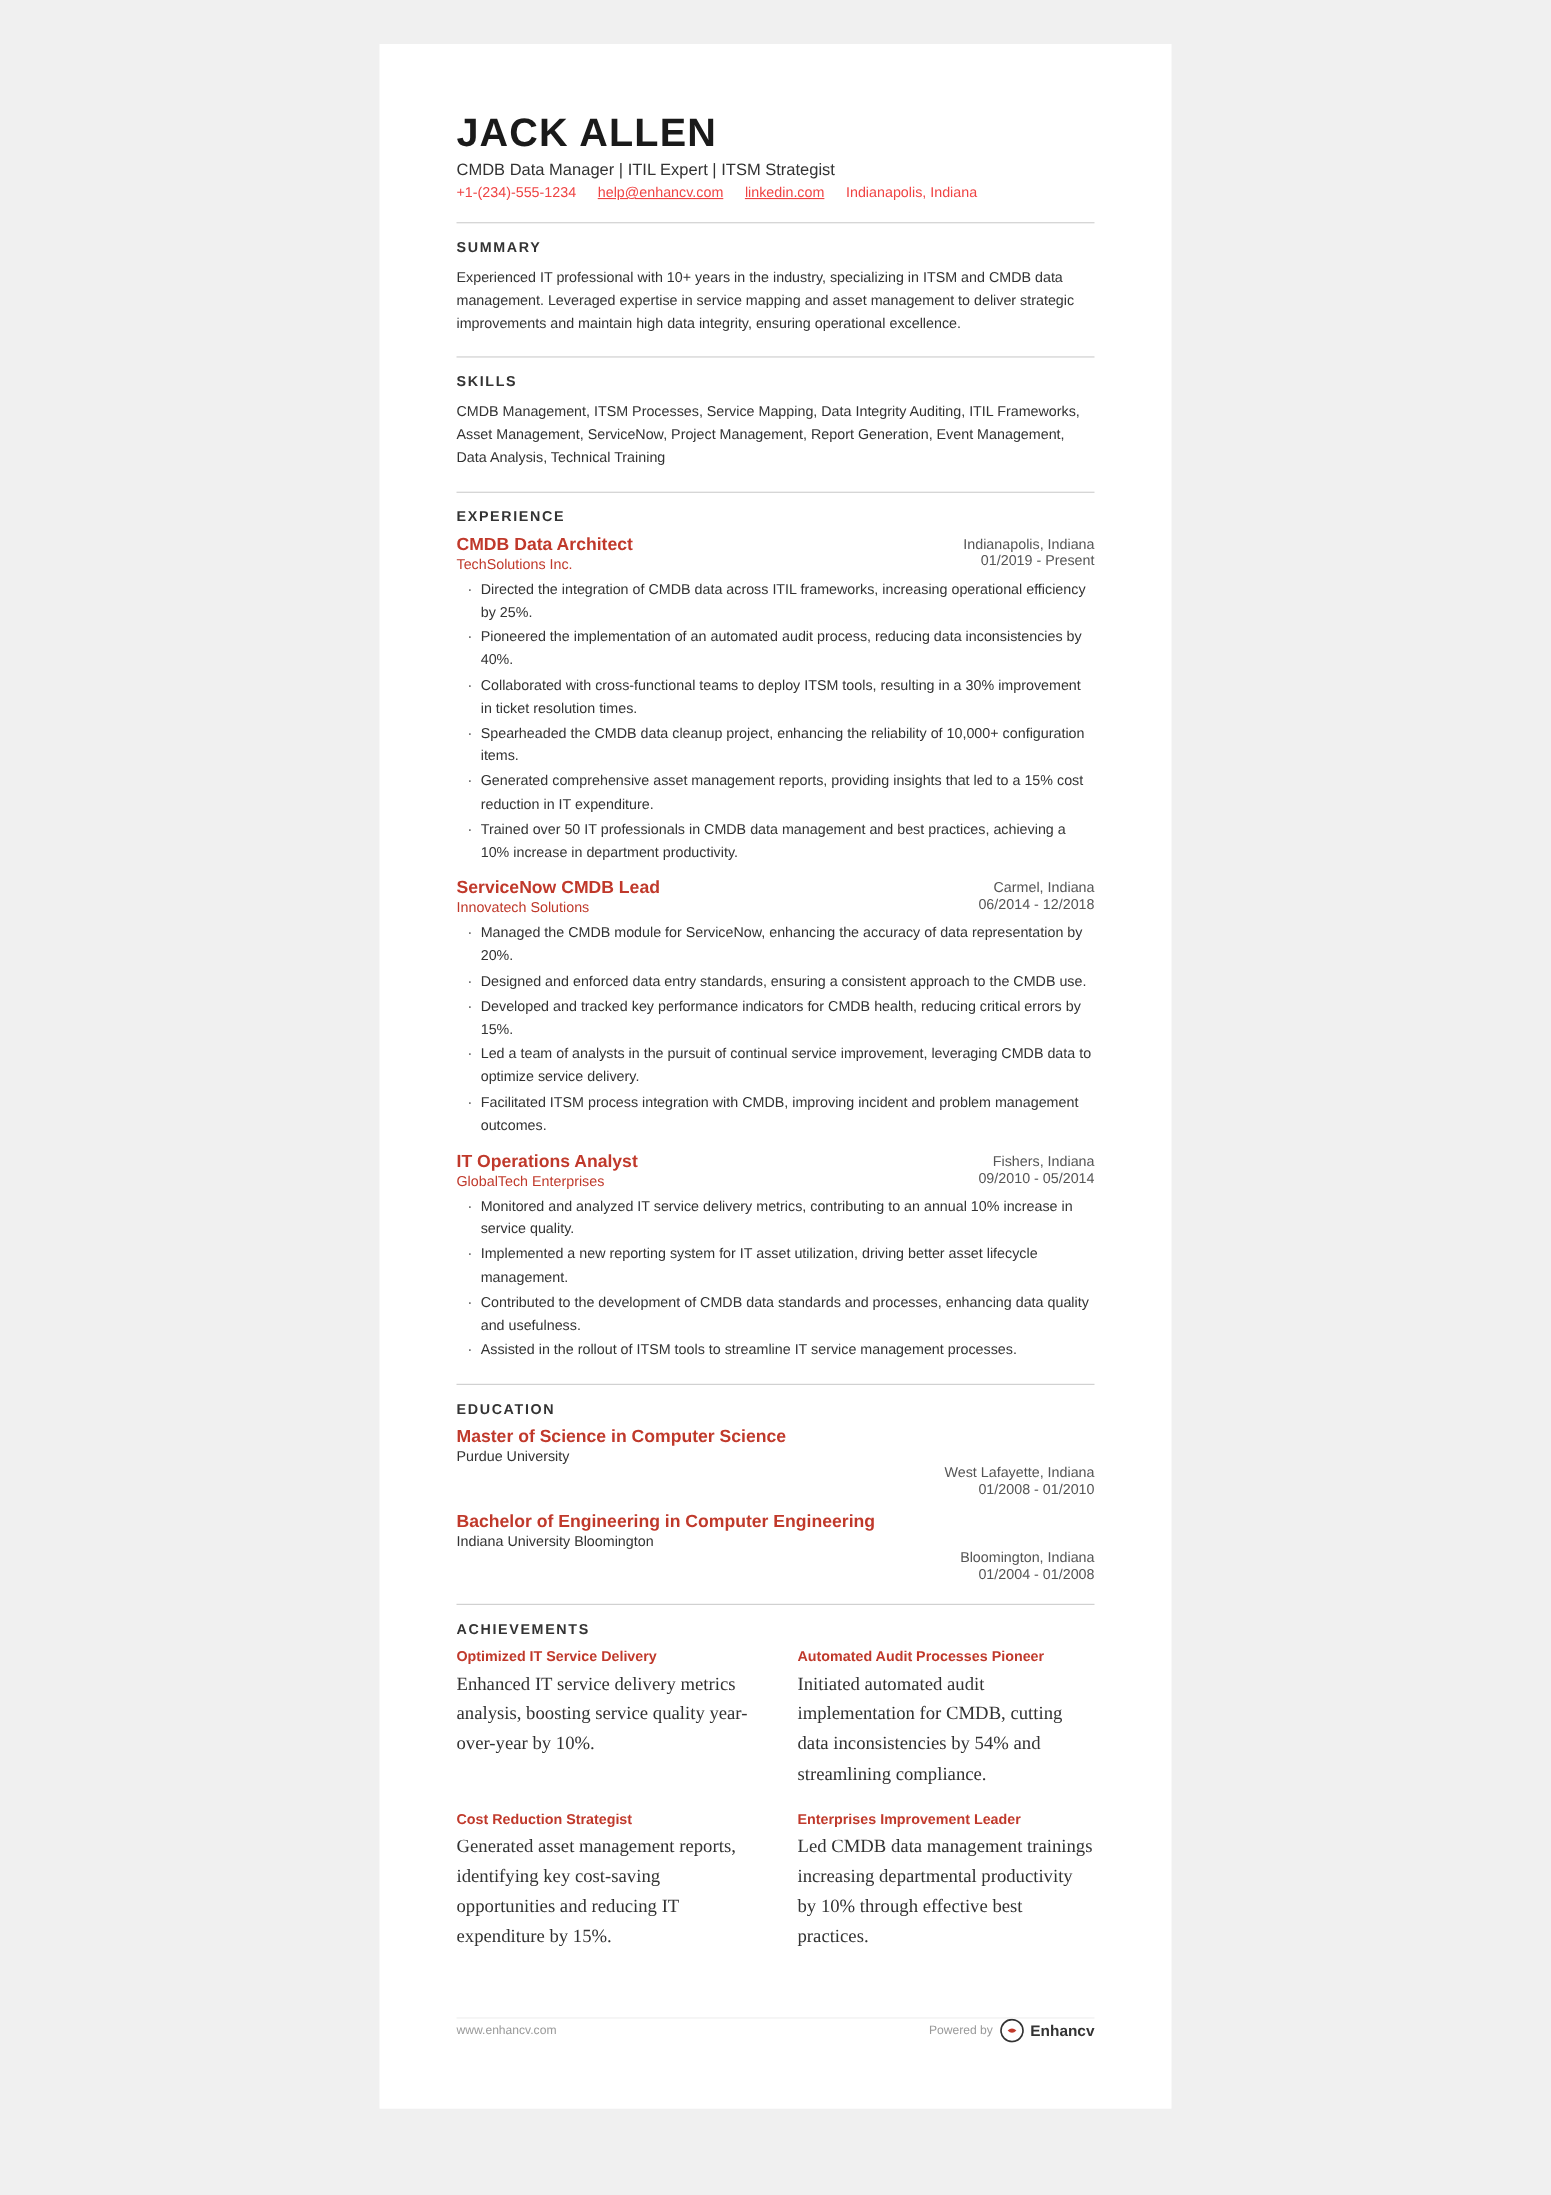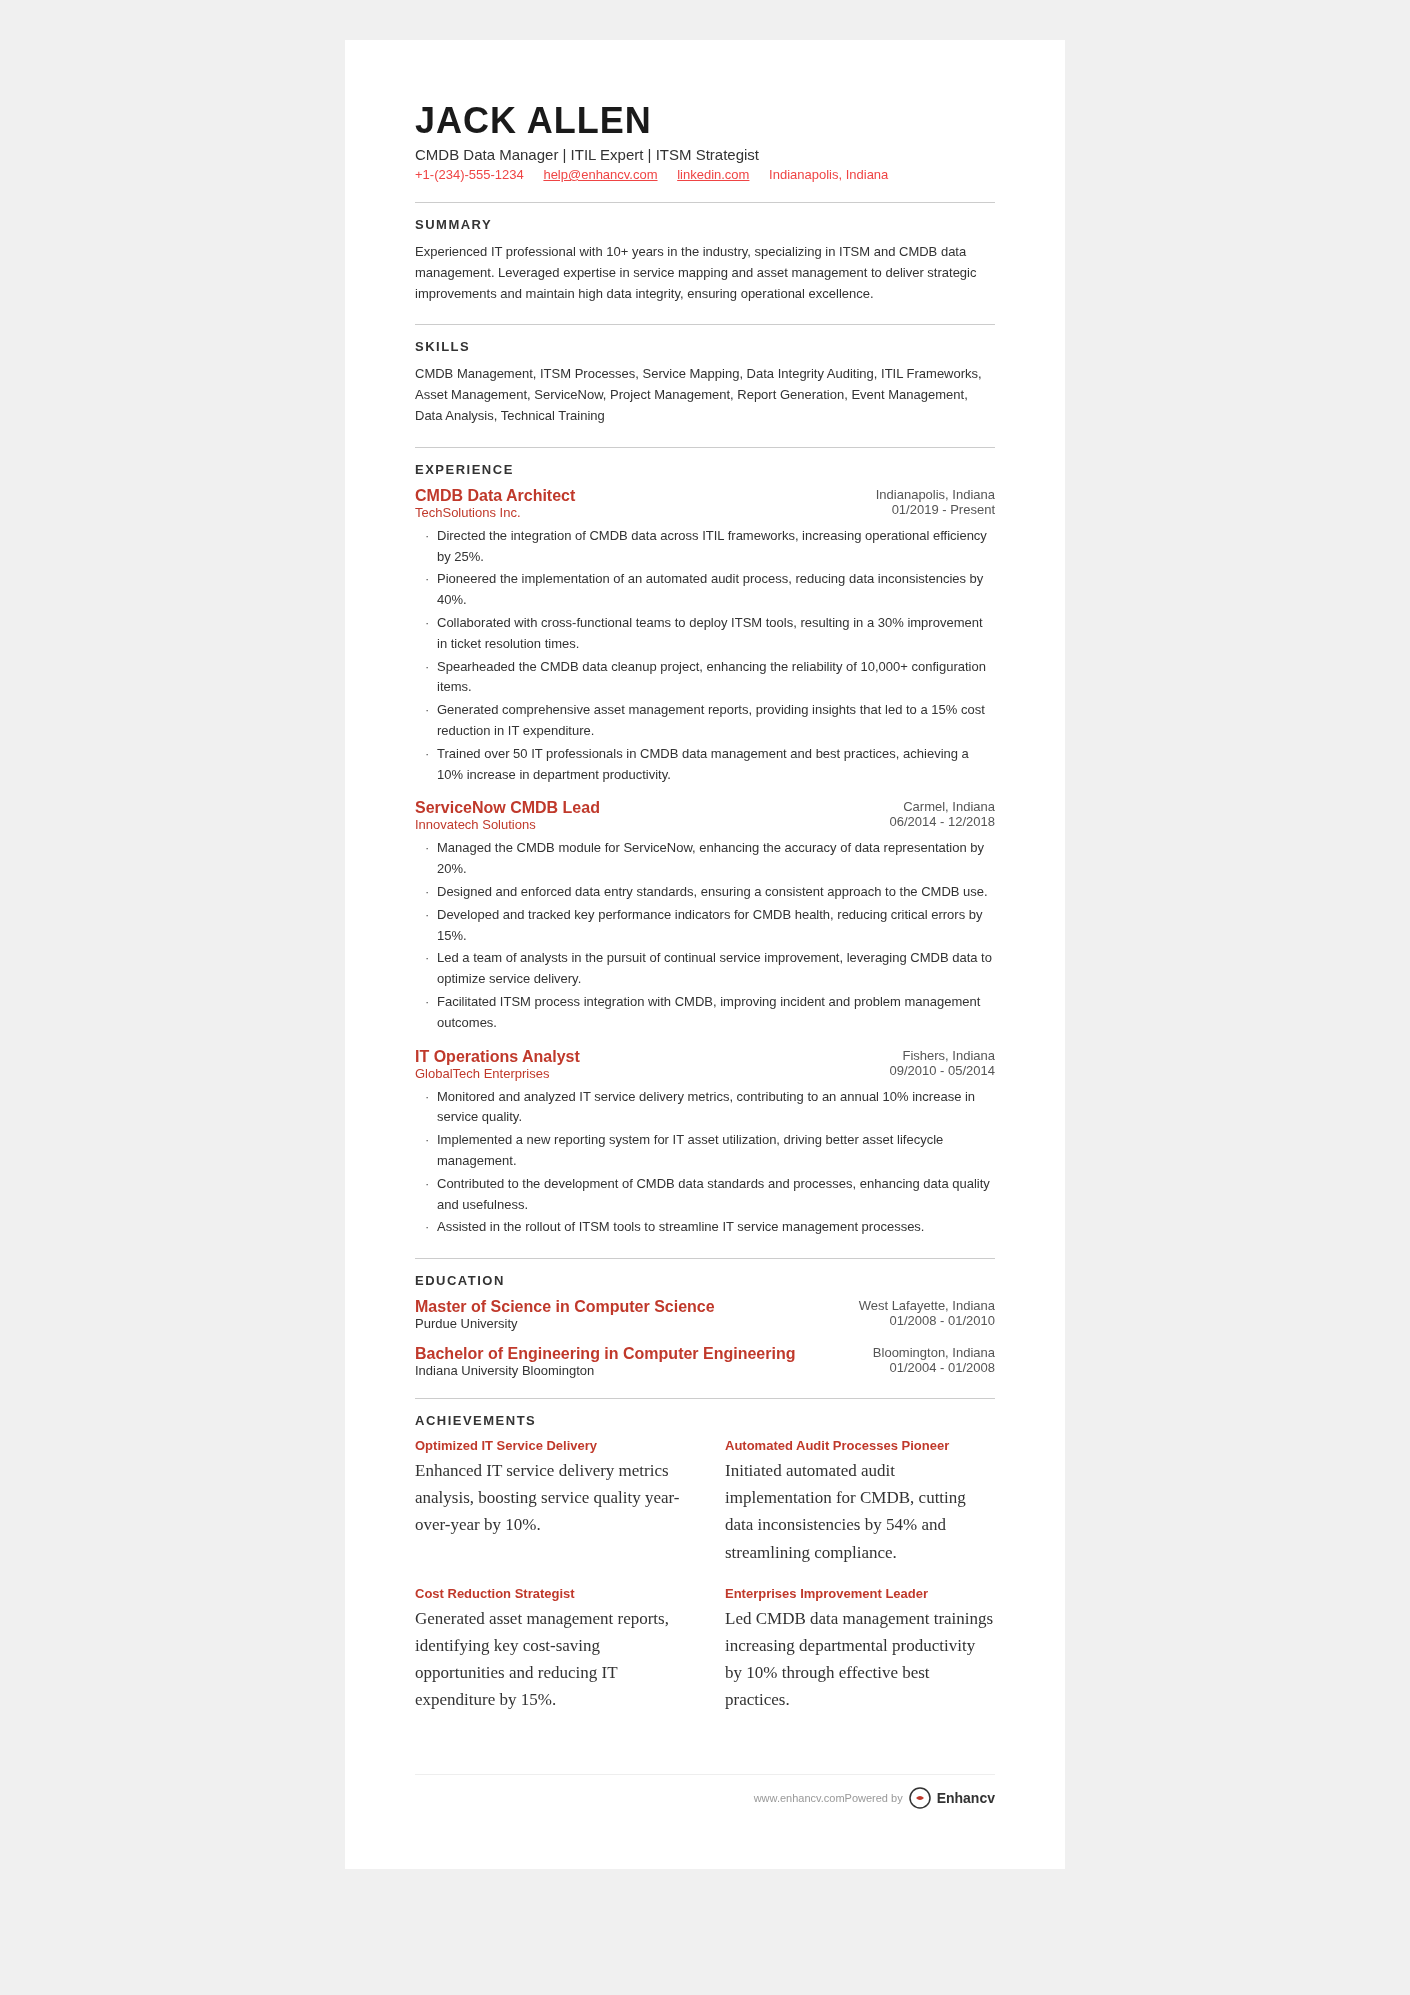--- a/index.html
+++ b/index.html
@@ -117,20 +117,21 @@
     .bullet-list li::before {
       content: '·';
       position: absolute;
       left: 0;
       color: #555;
     }
     .edu-entry {
       display: flex;
       justify-content: space-between;
       margin-bottom: 14px;
+      flex-direction: column;
     }
     .edu-left { flex: 1; }
     .edu-right { text-align: right; min-width: 180px; }
     .edu-degree {
       font-size: 16px;
       font-weight: 700;
       color: #c0392b;
       font-family: Arial, sans-serif;
     }
     .edu-school {
@@ -162,24 +163,23 @@
     }
     .achievement-text {
       font-size: 17px;
       color: #333;
       line-height: 1.6;
       font-family: Liberation Serif, serif;
     }
     .footer {
       margin-top: 60px;
       display: flex;
-      justify-content: flex-end;
+      justify-content: space-between;
       align-items: center;
       border-top: 1px solid #eee;
-      padding-top: 12px;
     }
     .footer-left {
       font-size: 11px;
       color: #999;
       font-family: Arial, sans-serif;
     }
     .footer-right {
       font-size: 11px;
       color: #999;
       font-family: Arial, sans-serif;

